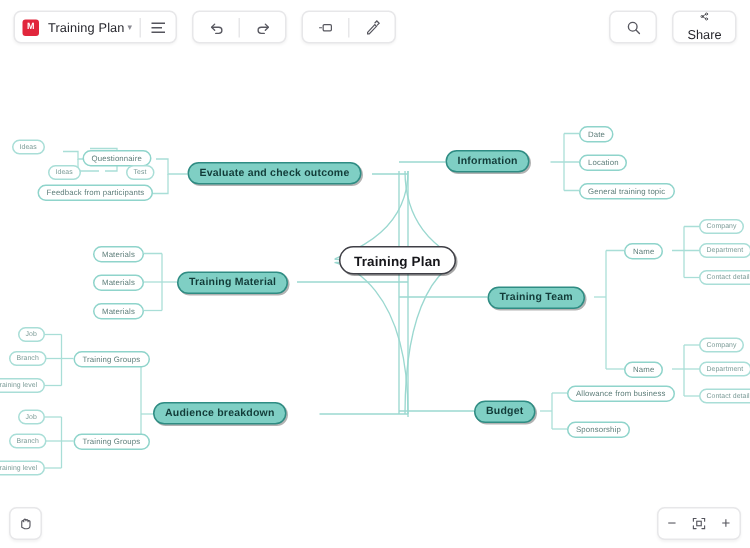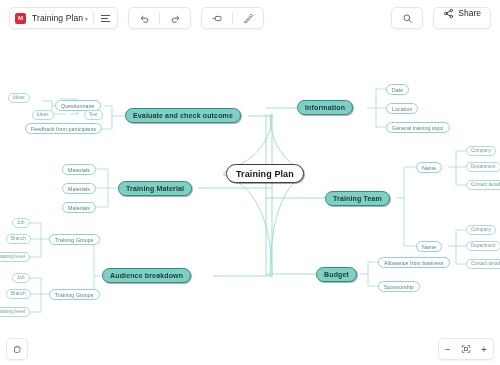--- a/index.html
+++ b/index.html
@@ -47,22 +47,22 @@
   }
   .chev{
     font-size:6px;color:#8b8b93;margin-right:5px;margin-left:1px;
   }
   .tb-sep{width:1px;height:13px;background:#e7e7e9;}
   .ham{display:flex;flex-direction:column;gap:2px;padding:0 7px;cursor:pointer;}
   .ham i{display:block;width:9px;height:1px;background:#55555d;}
   .ham i:nth-child(2){width:7px;}
   .spacer{flex:1;}
   .share-btn{
-    display:flex;gap:4px;
-    padding:0 9px;height:20px;cursor:pointer;
+    display:flex;align-items:center;gap:4px;
+    padding:0 9px;height:20px;cursor:pointer;flex-direction:column;
   }
   .share-lbl{font-size:8.5px;color:#26262c;}
   .icon-sm{width:11px;height:11px;display:block;}
 
   
   .canvas{position:absolute;top:36px;left:0;width:500px;height:329px;background:#fff;}
   svg.links{position:absolute;top:0;left:0;width:500px;height:329px;pointer-events:none;}
 
   
   .node{

